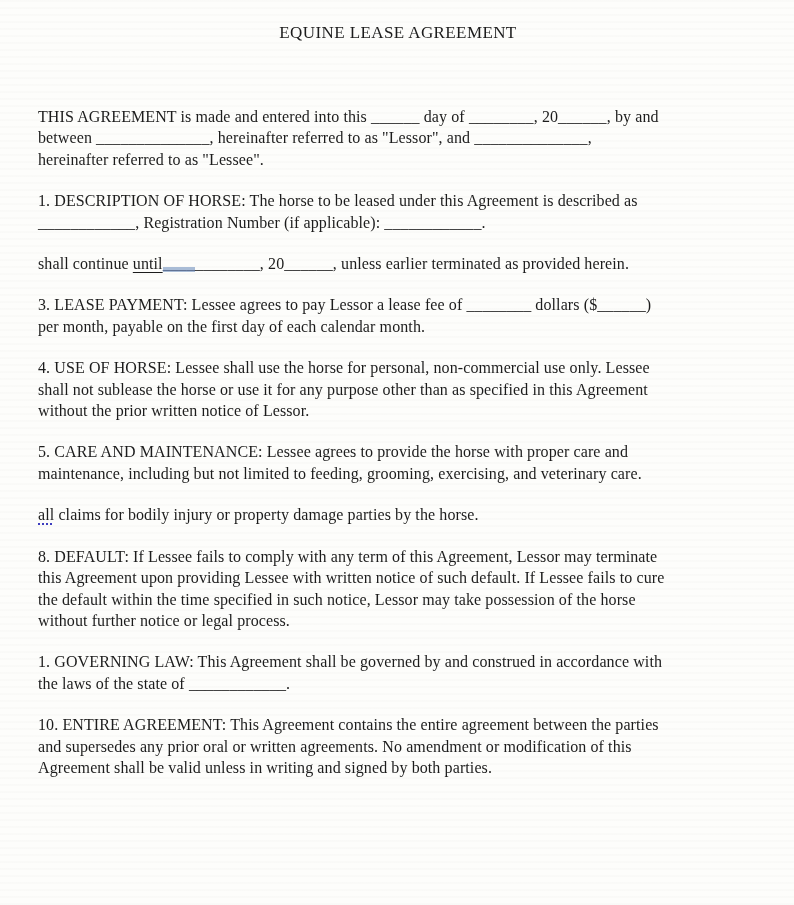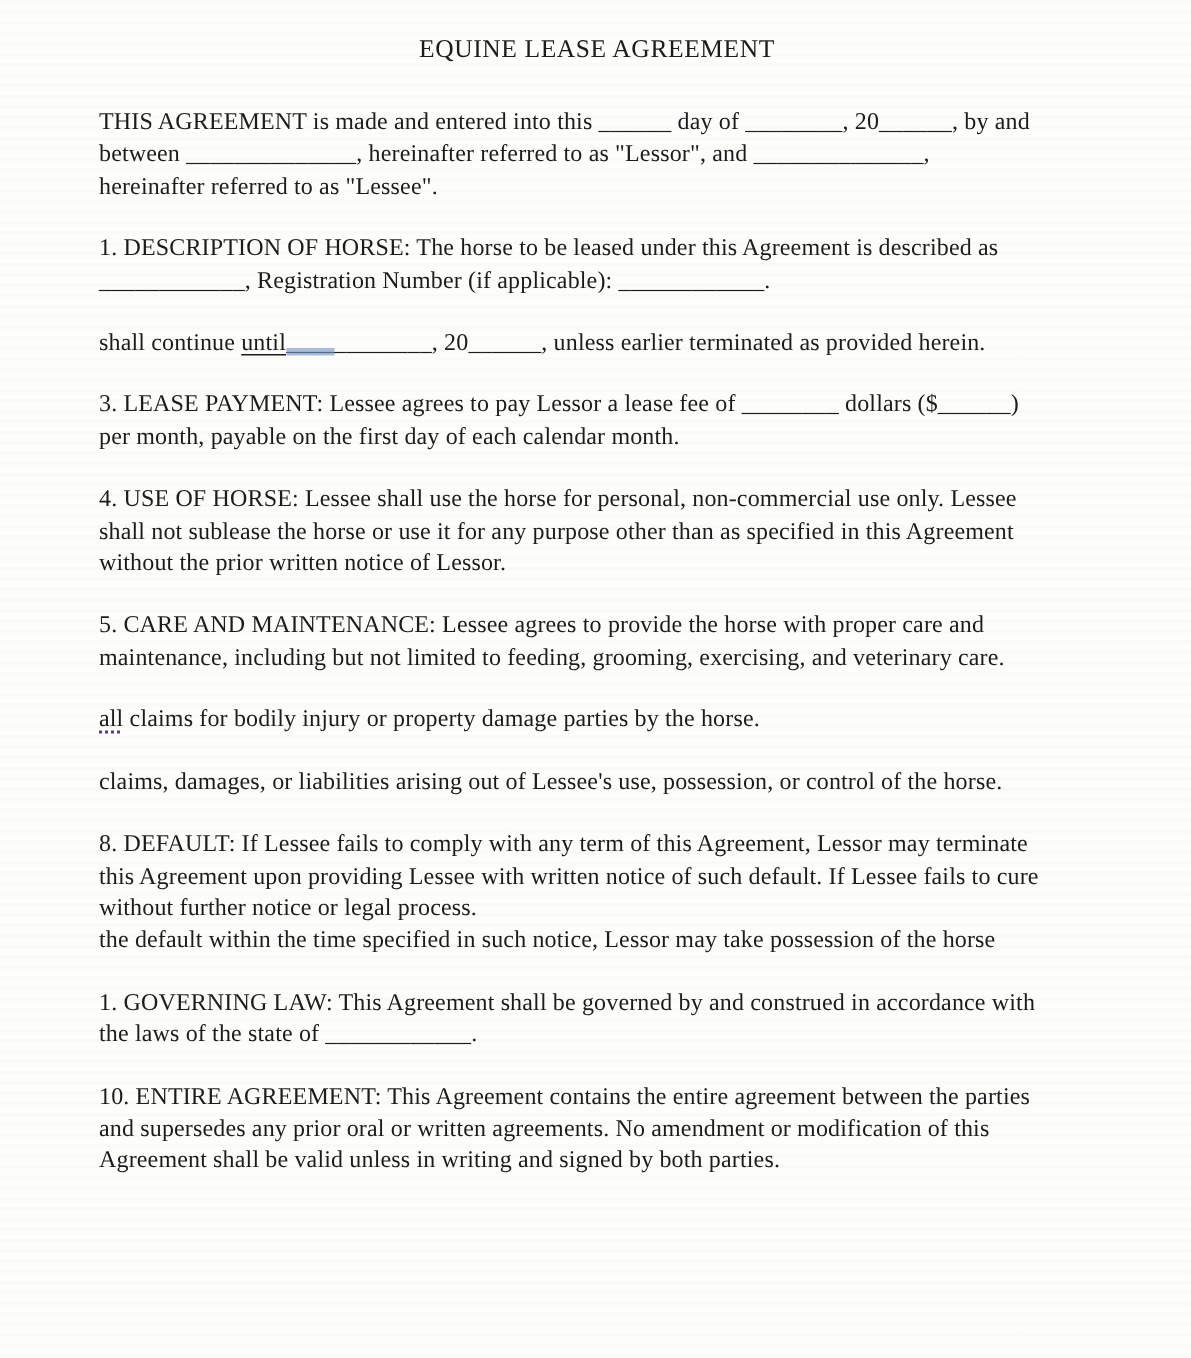--- a/index.html
+++ b/index.html
@@ -26,26 +26,25 @@
       repeating-linear-gradient(0deg, rgba(190,190,185,0.05) 0 2px, rgba(255,255,255,0) 2px 7px),
       var(--bg);
     overflow:hidden;
   }
   .doc-title{
     font-size:17px;
     font-weight:400;
     letter-spacing:0.4px;
     text-align:center;
     line-height:20px;
-    margin-bottom:28px;
+    margin-bottom:63px;
     color:var(--ink);
   }
   .para{
     margin-bottom:20px;
-    margin-left:28px;
   }
   .line{
     white-space:pre;
     line-height:21.4px;
     letter-spacing:0.1px;
   }
   .seg-u{
     text-decoration:underline;
     text-decoration-thickness:1px;
     text-underline-offset:3px;
@@ -91,27 +90,26 @@
         <div class="line"><span class="">without the prior written notice of Lessor.</span></div>
       </div>
       <div class="para">
         <div class="line"><span class="">5. CARE AND MAINTENANCE: Lessee agrees to provide the horse with proper care and</span></div>
         <div class="line"><span class="">maintenance, including but not limited to feeding, grooming, exercising, and veterinary care.</span></div>
       </div>
       <div class="para">
         <div class="line"><span class="seg-dot">all</span><span class=""> claims for bodily injury or property damage parties by the horse.</span></div>
       </div>
       <div class="para">
-        <div class="line"><span class="">claims, damages, or liabilities arising out of Lessee's use, possession, or control of the horse.</span></div>
       </div>
       <div class="para">
         <div class="line"><span class="">8. DEFAULT: If Lessee fails to comply with any term of this Agreement, Lessor may terminate</span></div>
         <div class="line"><span class="">this Agreement upon providing Lessee with written notice of such default. If Lessee fails to cure</span></div>
+        <div class="line"><span class="">the default within the time specified in such notice, Lessor may take possession of the horse</span></div>
         <div class="line"><span class="">without further notice or legal process.</span></div>
-        <div class="line"><span class="">the default within the time specified in such notice, Lessor may take possession of the horse</span></div>
       </div>
       <div class="para">
         <div class="line"><span class="">1. GOVERNING LAW: This Agreement shall be governed by and construed in accordance with</span></div>
         <div class="line"><span class="">the laws of the state of ____________.</span></div>
       </div>
       <div class="para">
         <div class="line"><span class="">10. ENTIRE AGREEMENT: This Agreement contains the entire agreement between the parties</span></div>
         <div class="line"><span class="">and supersedes any prior oral or written agreements. No amendment or modification of this</span></div>
         <div class="line"><span class="">Agreement shall be valid unless in writing and signed by both parties.</span></div>
       </div>

